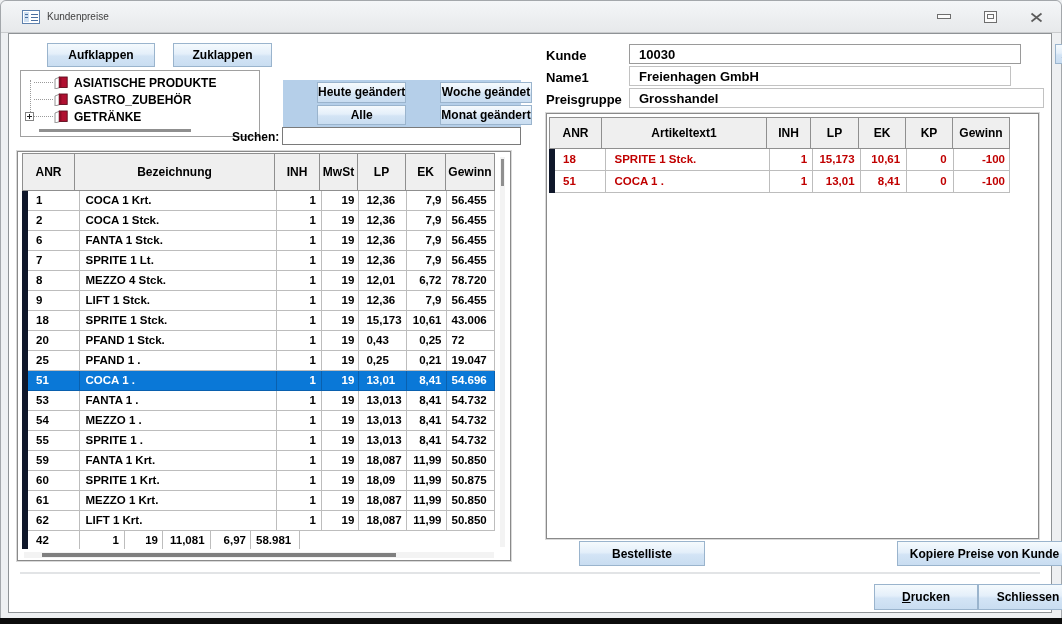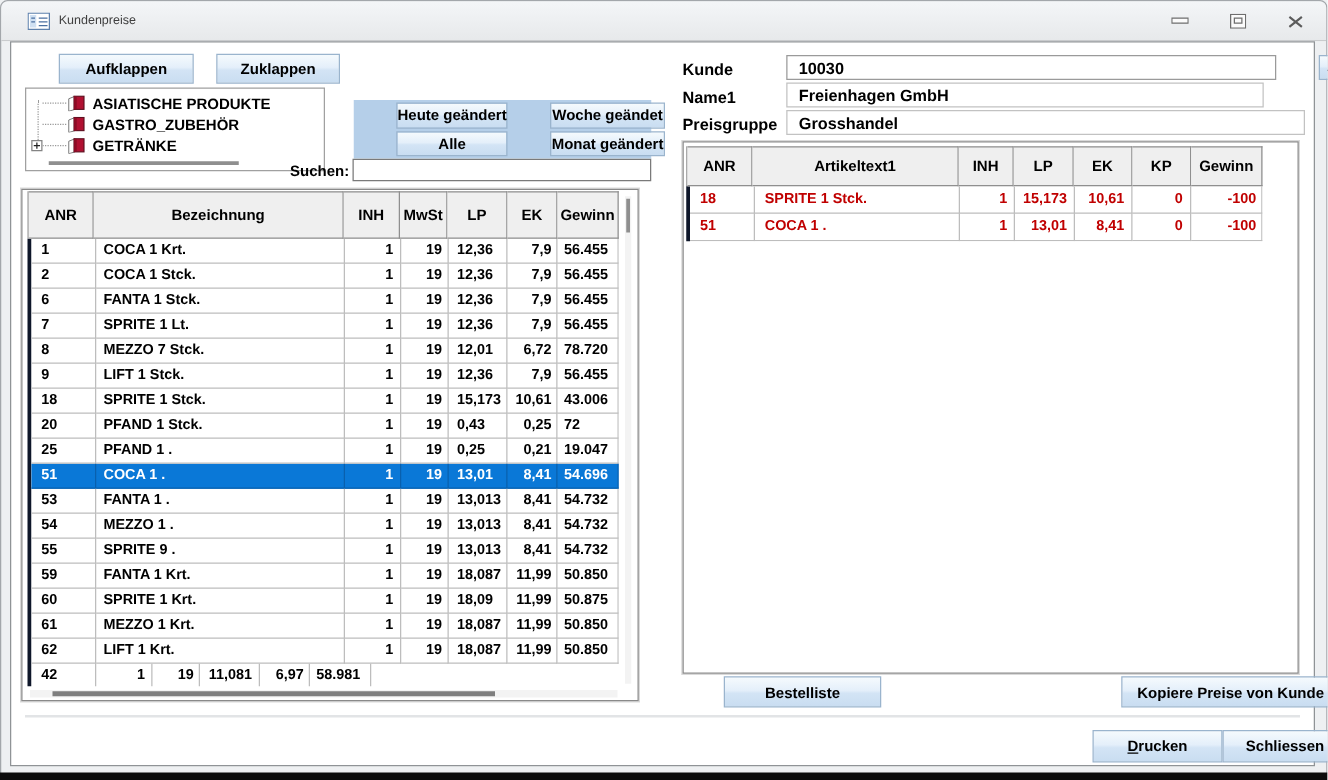--- a/index.html
+++ b/index.html
@@ -88,21 +88,21 @@
   .lt-grid { left:4px; top:1px; width:473px; }
   .rt-grid { left:2px; top:3px; width:461px; }
   .ghead { display:flex; border-left:1px solid #8f8f8f; }
   .ghead > div {
     background:#efefef; border:1px solid #8f8f8f; border-left:none;
     display:flex; align-items:center; justify-content:center;
     font-size:12px; font-weight:bold; overflow:hidden; white-space:nowrap;
   }
   .lt-grid .ghead > div { height:38px; }
   .rt-grid .ghead > div { height:32px; }
-  .grows { border-left:3px solid #0f172a; overflow:hidden; }
+  .grows { border-left:6px solid #0f172a; overflow:hidden; }
   .lt-grid .grows { height:358px; }
   .grow { display:flex; }
   .grow > div {
     border-right:1px solid #bdbdbd; border-bottom:1px solid #bdbdbd;
     font-size:11.5px; font-weight:bold; overflow:hidden; white-space:nowrap;
   }
   .lt-grid .grow > div { height:20px; line-height:19px; }
   .rt-grid .grow > div { height:22px; line-height:21px; }
 
   
@@ -339,21 +339,21 @@
           <div class="c-bez">SPRITE 1 Lt.</div>
           <div class="c-inh">1</div>
           <div class="c-mwst">19</div>
           <div class="c-lp">12,36</div>
           <div class="c-ek">7,9</div>
           <div class="c-gew">56.455</div>
         </div>
 
         <div class="grow">
           <div class="c-anr">8</div>
-          <div class="c-bez">MEZZO 7 Stck.</div>
+          <div class="c-bez">MEZZO 4 Stck.</div>
           <div class="c-inh">1</div>
           <div class="c-mwst">19</div>
           <div class="c-lp">12,01</div>
           <div class="c-ek">6,72</div>
           <div class="c-gew">78.720</div>
         </div>
 
         <div class="grow">
           <div class="c-anr">9</div>
           <div class="c-bez">LIFT 1 Stck.</div>
@@ -419,21 +419,21 @@
           <div class="c-bez">MEZZO 1 .</div>
           <div class="c-inh">1</div>
           <div class="c-mwst">19</div>
           <div class="c-lp">13,013</div>
           <div class="c-ek">8,41</div>
           <div class="c-gew">54.732</div>
         </div>
 
         <div class="grow">
           <div class="c-anr">55</div>
-          <div class="c-bez">SPRITE 9 .</div>
+          <div class="c-bez">SPRITE 1 .</div>
           <div class="c-inh">1</div>
           <div class="c-mwst">19</div>
           <div class="c-lp">13,013</div>
           <div class="c-ek">8,41</div>
           <div class="c-gew">54.732</div>
         </div>
 
         <div class="grow">
           <div class="c-anr">59</div>
           <div class="c-bez">FANTA 1 Krt.</div>

